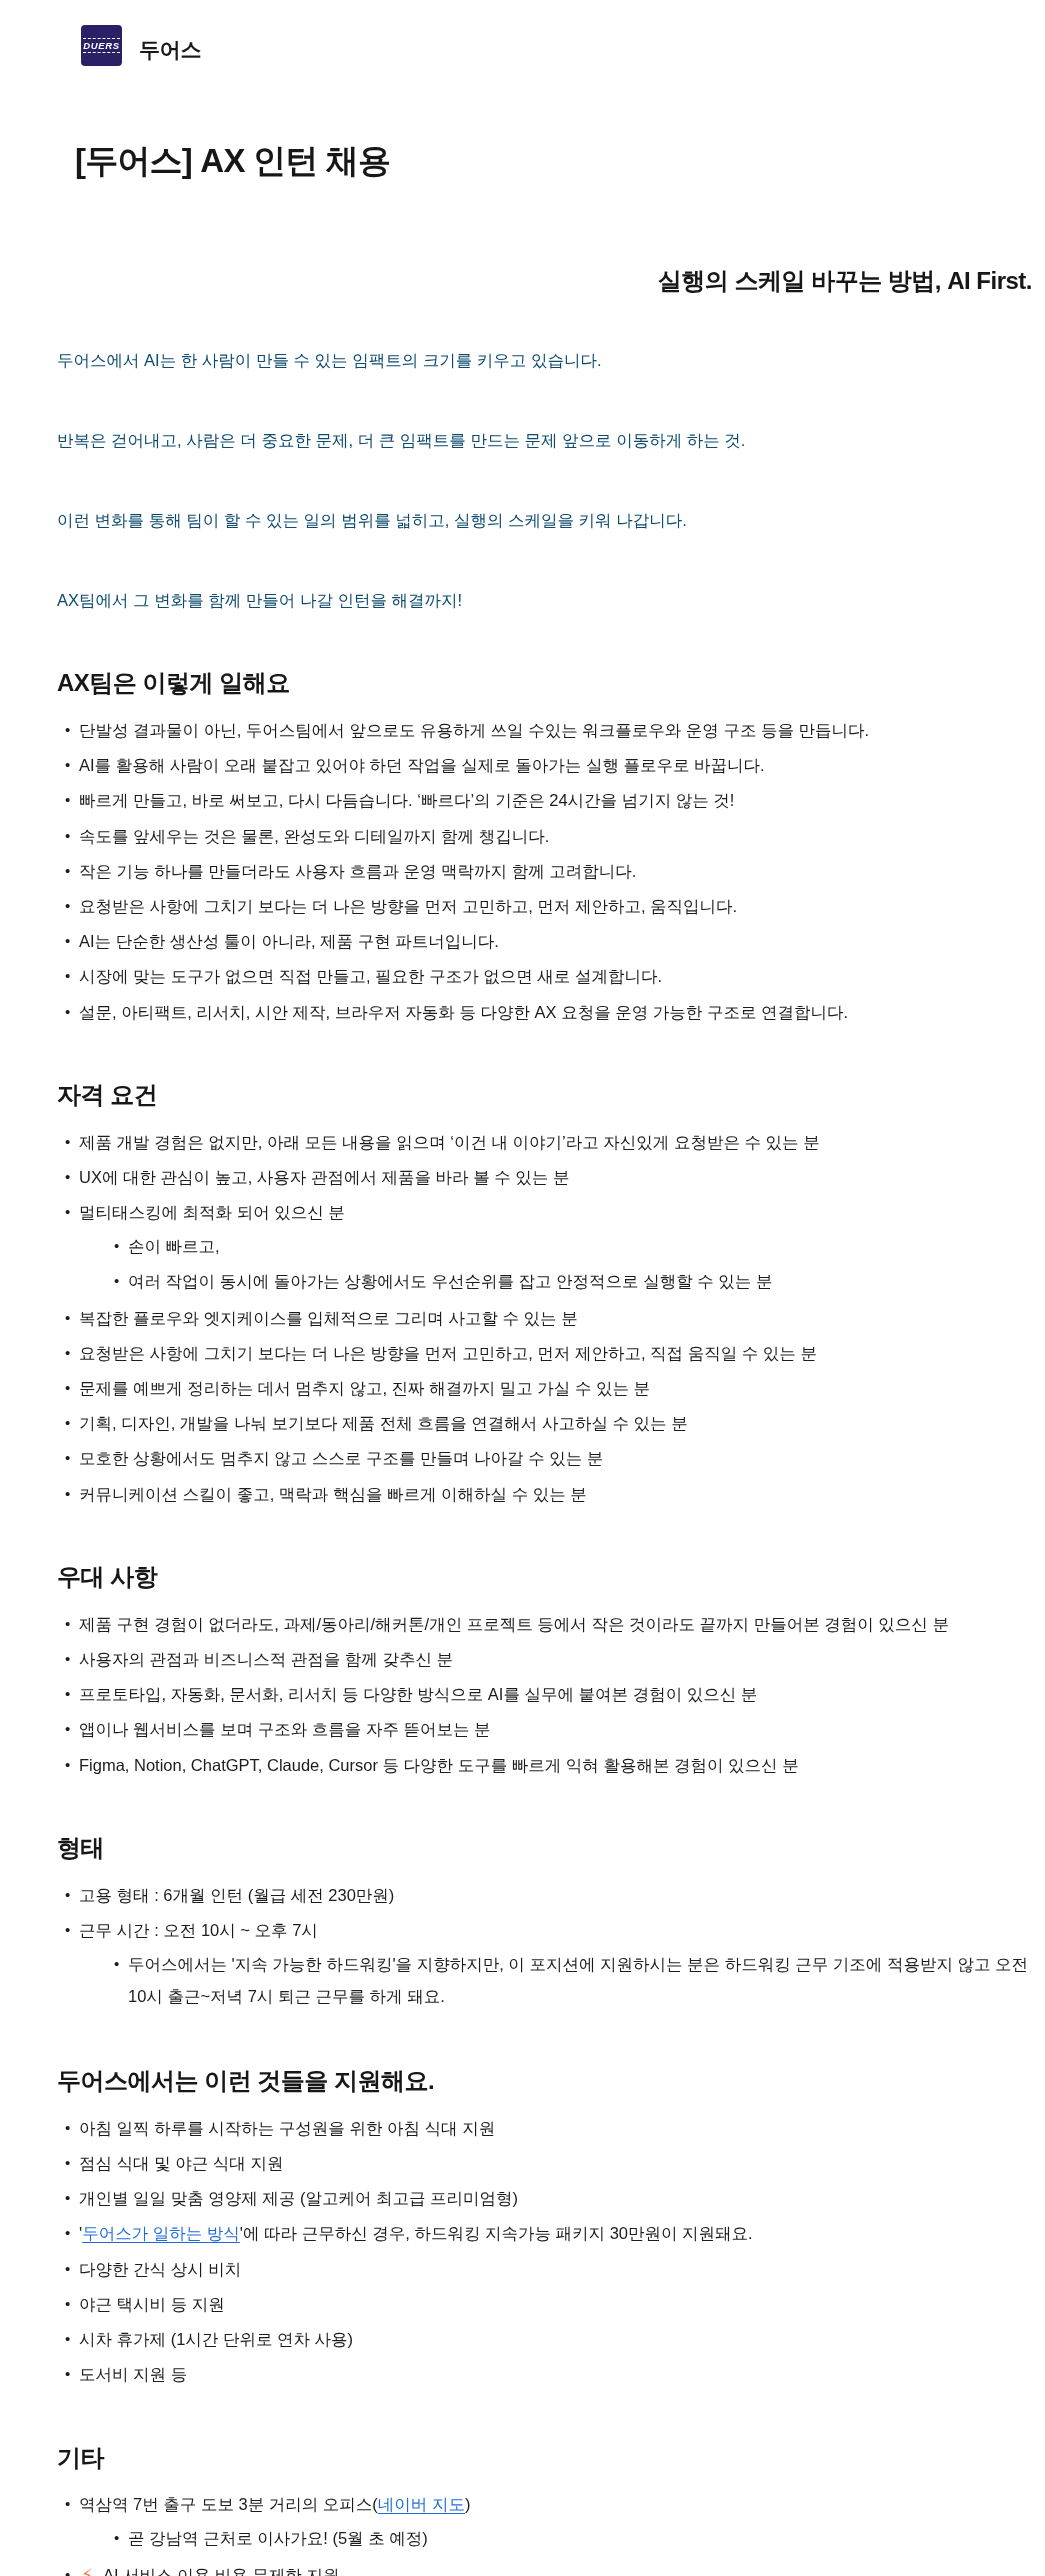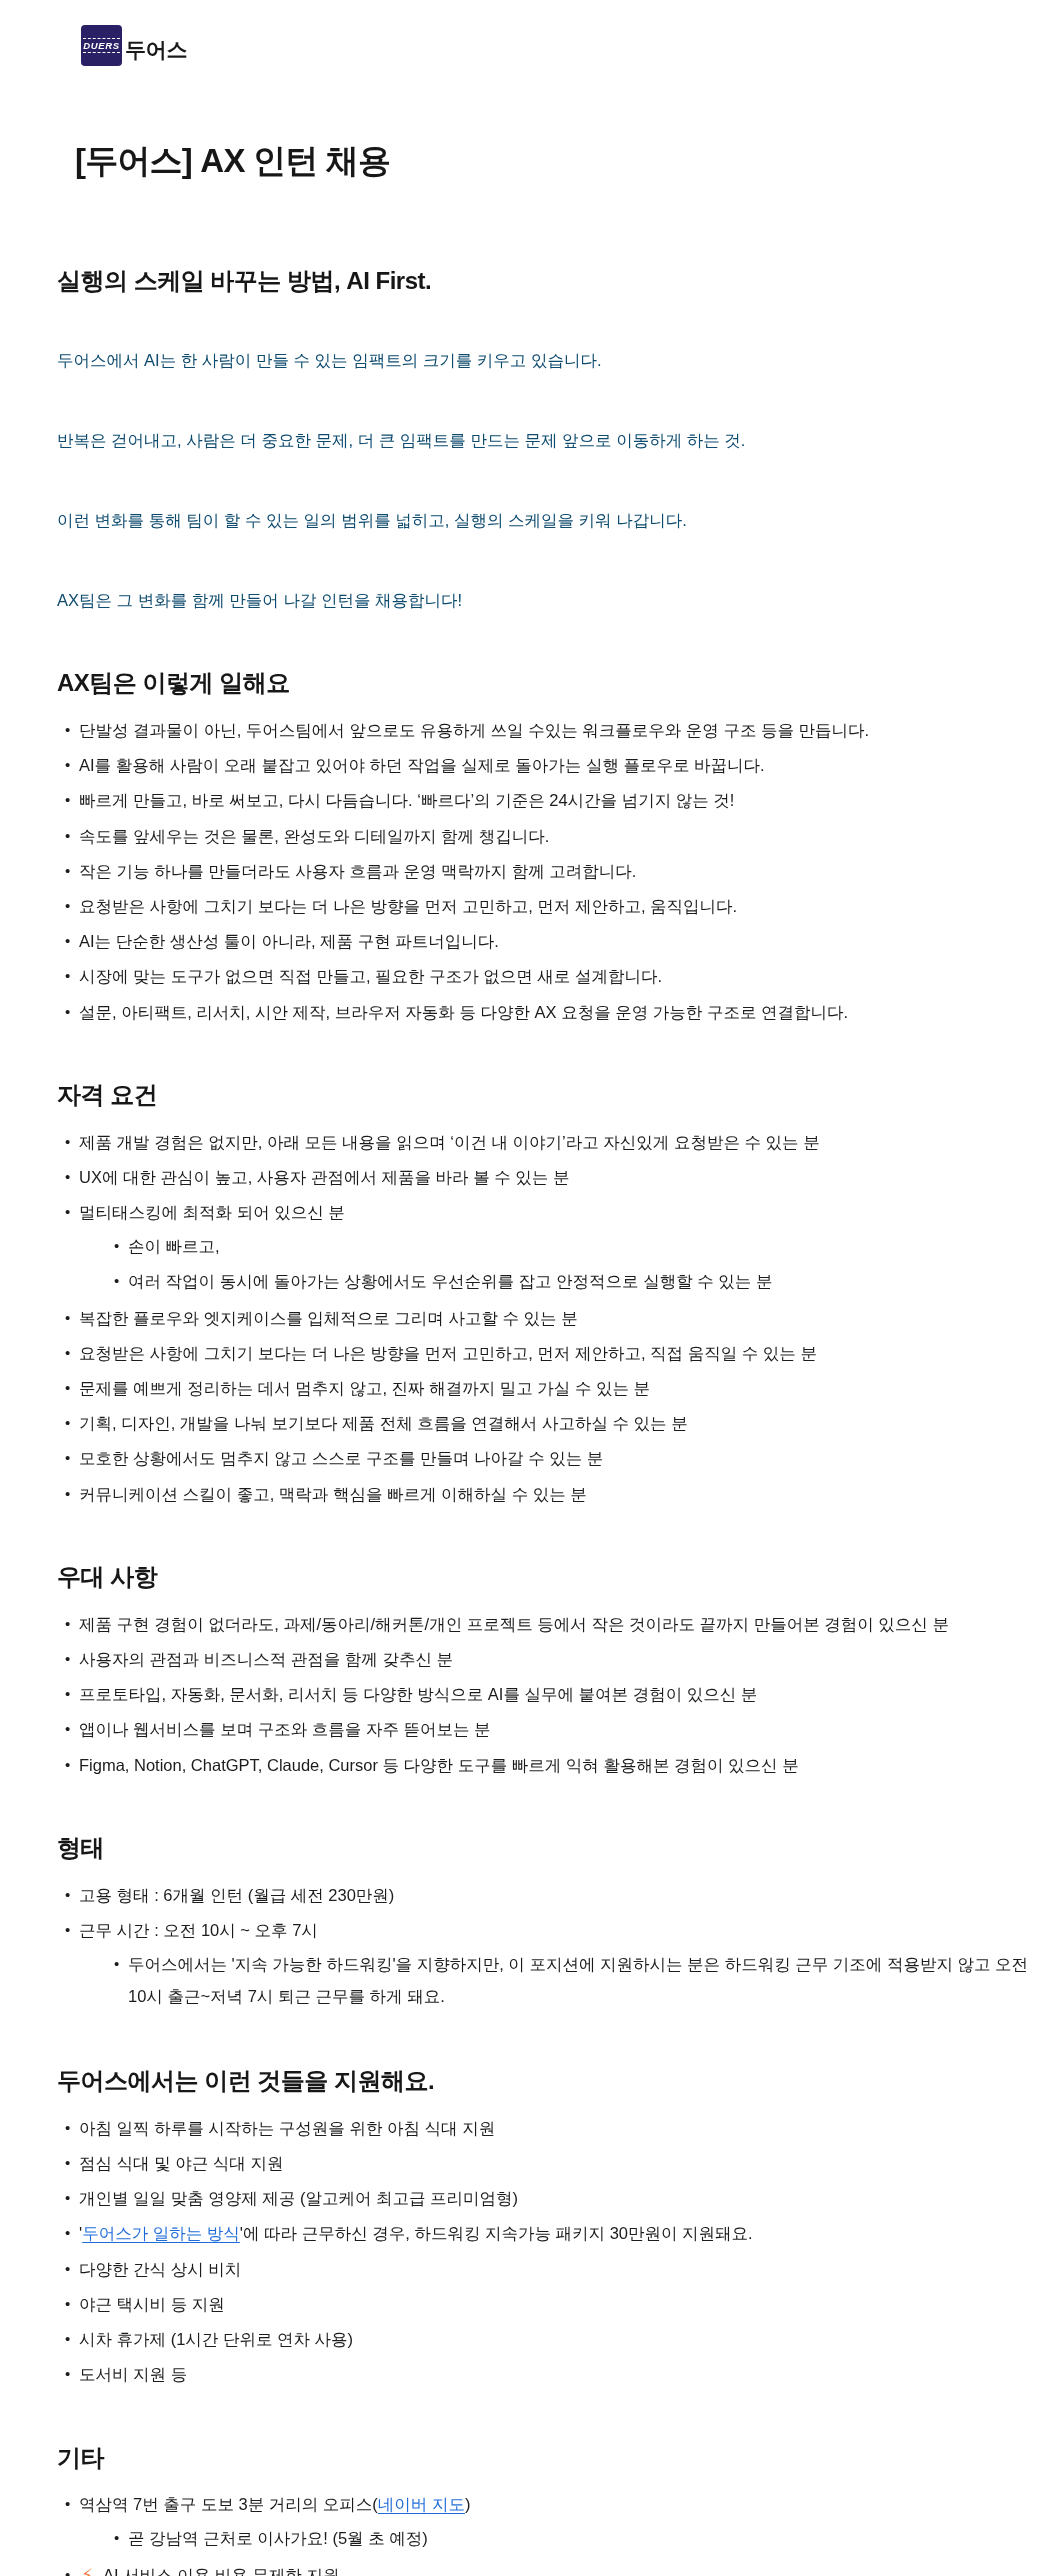--- a/index.html
+++ b/index.html
@@ -14,21 +14,21 @@
     min-height: 2576px;
     box-sizing: border-box;
     padding: 0 14px 58px 57px;
     background: #ffffff;
   }
 
   
   .site-header {
     display: flex;
     align-items: center;
-    gap: 3px;
+    gap: 17px;
     padding-top: 25px;
     margin-left: 24px;
   }
   .logo {
     width: 41px;
     height: 41px;
     background: #2a2066;
     border-radius: 4px;
     display: flex;
     align-items: center;
@@ -63,21 +63,21 @@
     letter-spacing: -0.8px;
   }
   .section-heading {
     font-size: 24px;
     line-height: 1.3;
     font-weight: 700;
     color: #171717;
     letter-spacing: -0.5px;
     margin: 50px 0 14px 0;
   }
-  .intro-heading { margin: 84px 0 0 0; }
+  .intro-heading { margin: 84px 0 0 0; text-align: right; }
 
   
   .intro-paragraph { margin: 48px 0 0 0; }
   .intro-line {
     font-size: 16.5px;
     line-height: 2.0;
     color: #0c4a6e;
     margin-top: 47px;
   }
 
@@ -134,21 +134,21 @@
     <span class="company-name">두어스</span>
   </div>
 
   <h1 class="page-title">[두어스] AX 인턴 채용</h1>
 
   <h2 class="section-heading intro-heading">실행의 스케일 바꾸는 방법, AI First.</h2>
   <div class="intro-paragraph">
     <div class="intro-line">두어스에서 AI는 한 사람이 만들 수 있는 임팩트의 크기를 키우고 있습니다.</div>
     <div class="intro-line">반복은 걷어내고, 사람은 더 중요한 문제, 더 큰 임팩트를 만드는 문제 앞으로 이동하게 하는 것.</div>
     <div class="intro-line">이런 변화를 통해 팀이 할 수 있는 일의 범위를 넓히고, 실행의 스케일을 키워 나갑니다.</div>
-    <div class="intro-line">AX팀은 그 변화를 함께 만들어 나갈 인턴을 채용합니다!</div>
+    <div class="intro-line">AX팀에서 그 변화를 함께 만들어 나갈 인턴을 해결까지!</div>
   </div>
 
   <section>
     <h2 class="section-heading">AX팀은 이렇게 일해요</h2>
     <ul class="blist">
       <li><span>단발성 결과물이 아닌, 두어스팀에서 앞으로도 유용하게 쓰일 수있는 워크플로우와 운영 구조 등을 만듭니다.</span></li>
       <li><span>AI를 활용해 사람이 오래 붙잡고 있어야 하던 작업을 실제로 돌아가는 실행 플로우로 바꿉니다.</span></li>
       <li><span>빠르게 만들고, 바로 써보고, 다시 다듬습니다. ‘빠르다’의 기준은 24시간을 넘기지 않는 것!</span></li>
       <li><span>속도를 앞세우는 것은 물론, 완성도와 디테일까지 함께 챙깁니다.</span></li>
       <li><span>작은 기능 하나를 만들더라도 사용자 흐름과 운영 맥락까지 함께 고려합니다.</span></li>

